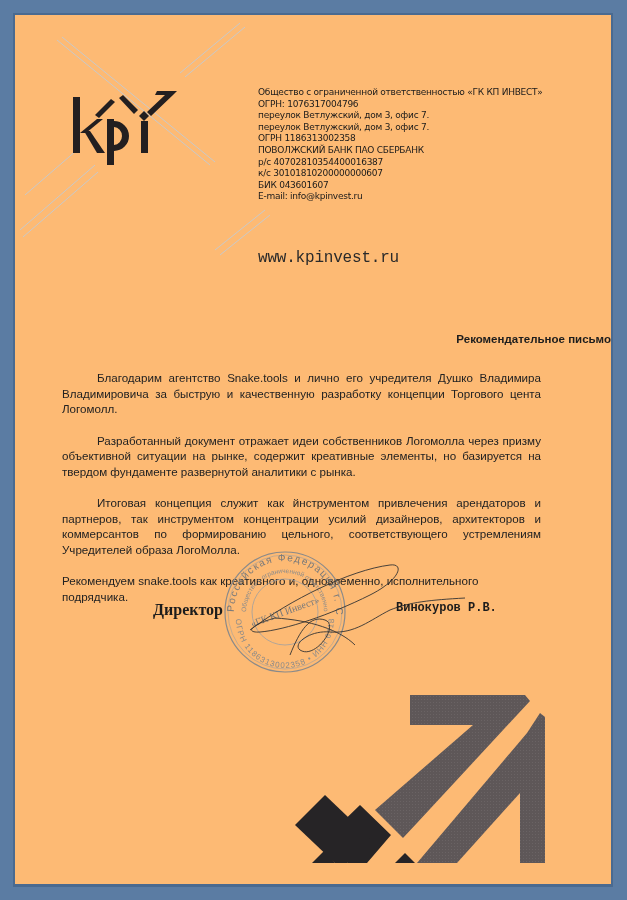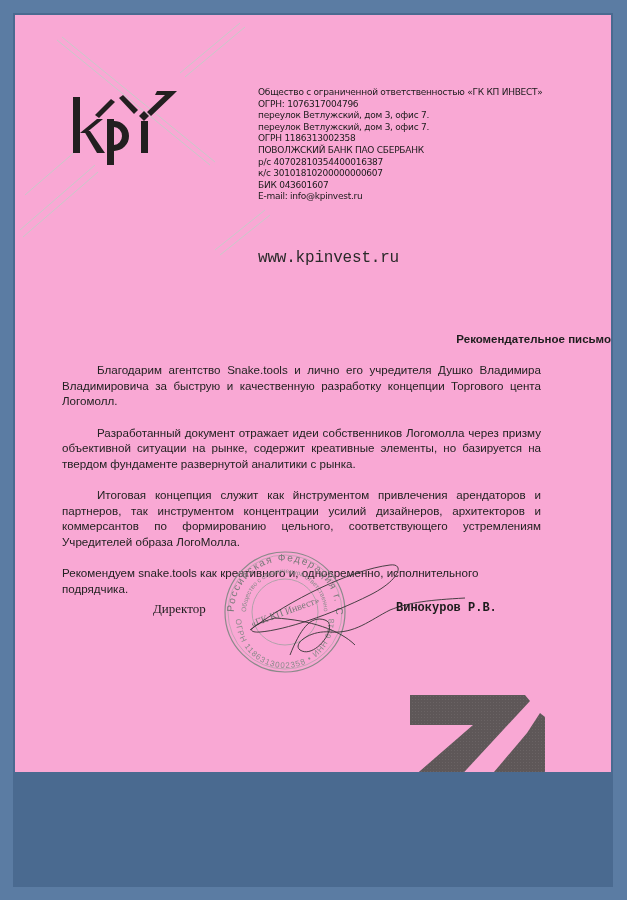--- a/index.html
+++ b/index.html
@@ -8,22 +8,22 @@
       background: #5b7ca3;
       position: relative;
       overflow: hidden;
       font-family: "Liberation Sans", sans-serif;
     }
     .frame-shadow {
       position: absolute; left: 13px; top: 13px; width: 600px; height: 874px;
       background: #4a6a90;
     }
     .page {
-      position: absolute; left: 15px; top: 15px; width: 596px; height: 757px;
-      background: #f9a8d4;
+      position: absolute; left: 15px; top: 15px; width: 596px; height: 869px;
+      background: #fdba74;
       overflow: hidden;
     }
     .page svg.deco { position: absolute; left: 0; top: 0; }
     .logo { position: absolute; left: 52px; top: 70px; width: 120px; height: 80px; }
     .company {
       position: absolute; left: 243px; top: 72px;
       font-family: "DejaVu Sans", sans-serif;
       font-size: 9px; line-height: 11.6px; color: #1a1a1a;
       letter-spacing: -0.25px;
     }
@@ -34,25 +34,25 @@
       font-size: 16px; color: #2a2a2a; letter-spacing: -0.2px;
     }
     .letter-title {
       position: absolute; left: 0; width: 596px; top: 318px;
       text-align: right; font-weight: bold; font-size: 11.5px; color: #1d1d1d;
     }
     .body-text {
       position: absolute; left: 47px; width: 479px; top: 347px;
       font-size: 11.6px; line-height: 15.5px; color: #222;
     }
-    .body-text p { margin: 0 0 16px 0; text-align: justify; text-indent: 35px; }
+    .body-text p { margin: 8px 0 16px 0; text-align: justify; text-indent: 35px; }
     .body-text p.last { text-indent: 0; text-align: left; }
     .sign-role {
       position: absolute; left: 138px; top: 586px;
-      font-family: "Liberation Serif", serif; font-weight: normal; font-size: 13px; color: #1c1c1c;
+      font-family: "Liberation Serif", serif; font-weight: bold; font-size: 16px; color: #1c1c1c;
     }
     .sign-name {
       position: absolute; left: 381px; top: 586px;
       font-family: Liberation Mono, monospace; font-weight: bold; font-size: 12px; color: #1c1c1c;
     }
     .stamp { position: absolute; left: 205px; top: 532px; width: 130px; height: 130px; }
     .signature { position: absolute; left: 215px; top: 545px; width: 240px; height: 110px; }
     .big-arrow { position: absolute; left: 280px; top: 660px; width: 316px; height: 209px; }
   </style>
 </head>

